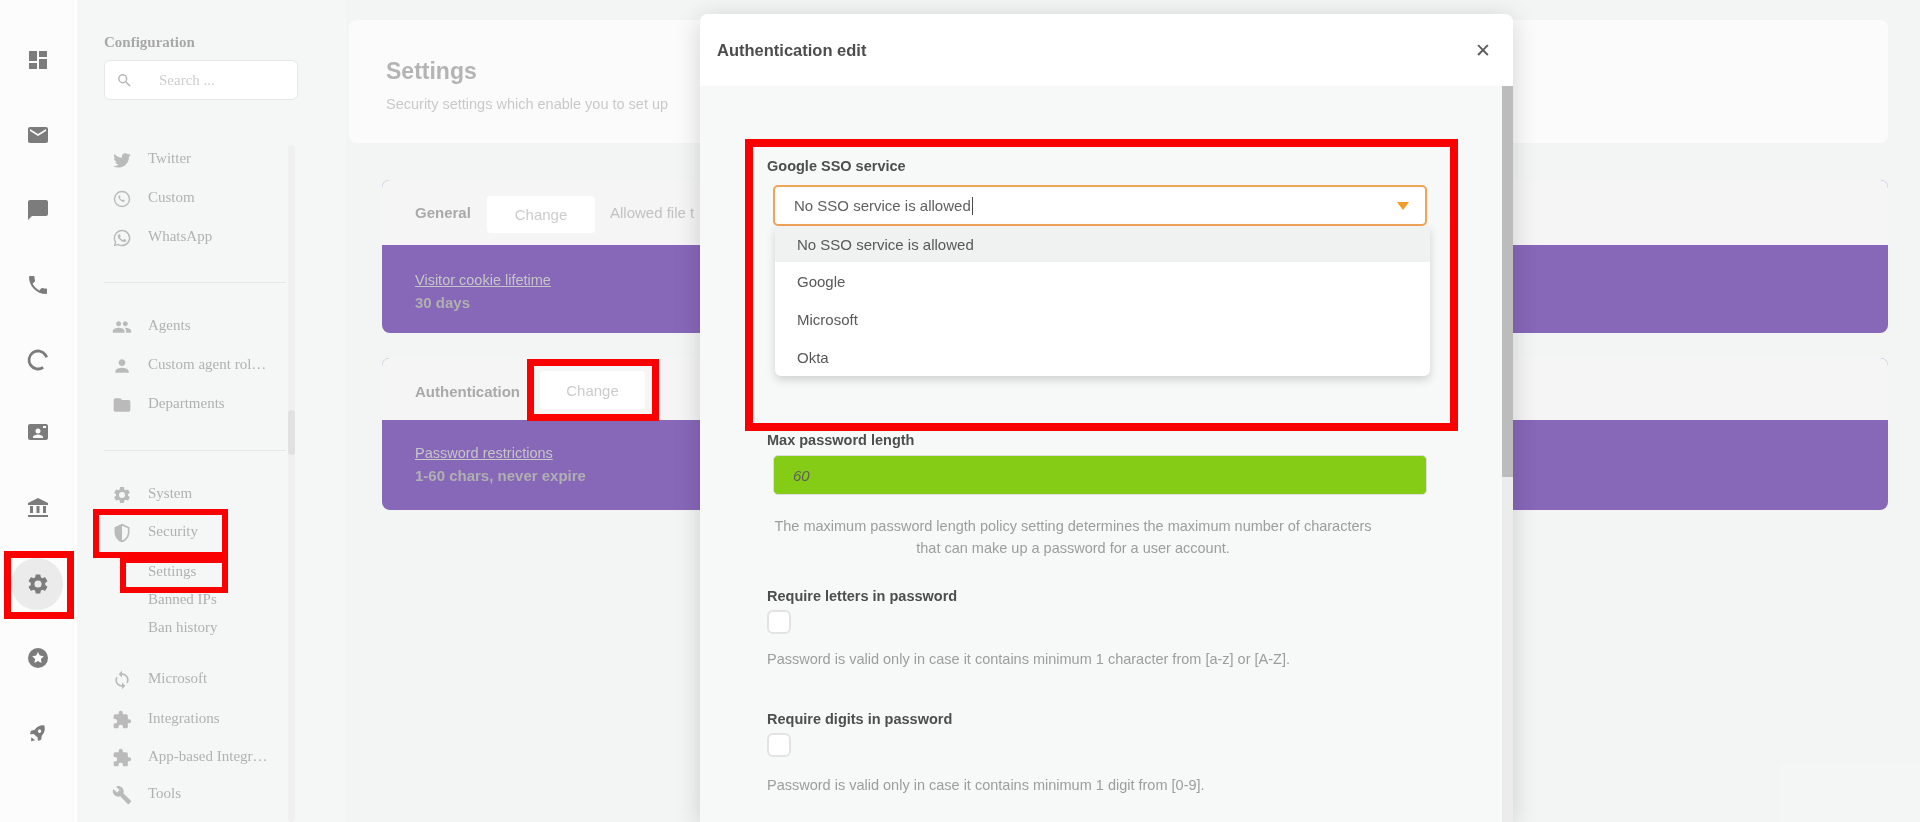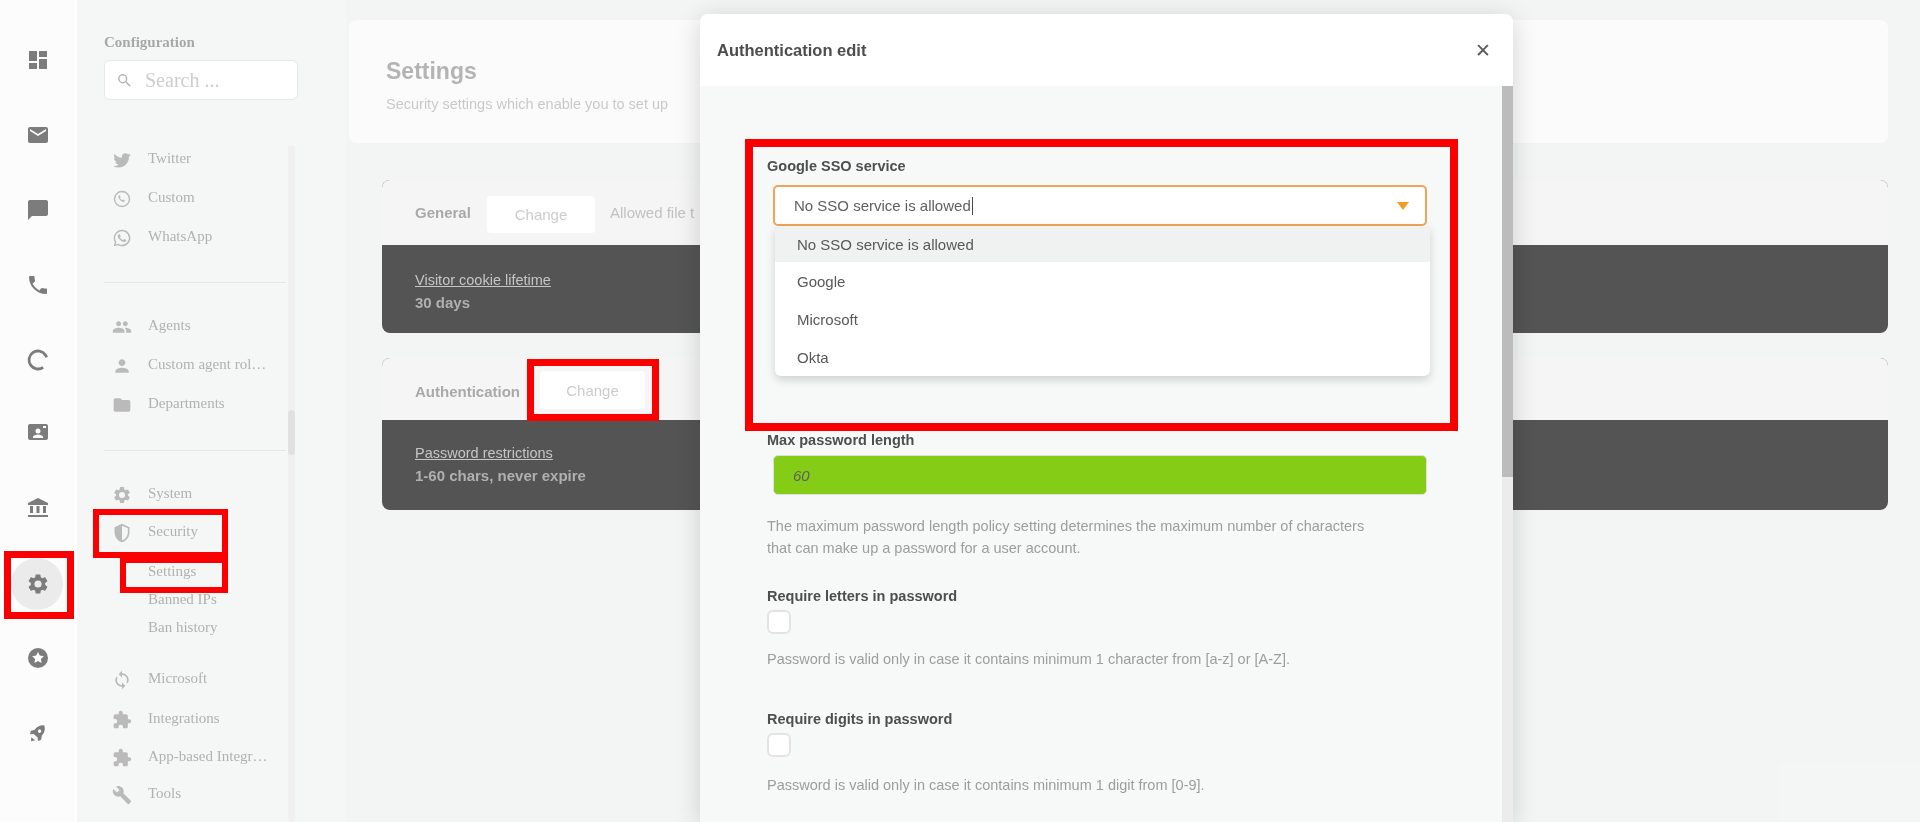--- a/index.html
+++ b/index.html
@@ -14,36 +14,36 @@
   
   .rail{position:absolute;left:0;top:0;width:75px;height:822px;background:#fbfbfb;border-right:2px solid #fff;}
   .rail-icon{position:absolute;left:25px;width:26px;height:26px;color:#3c3c3c;display:flex;align-items:center;justify-content:center;cursor:pointer;}
   .rail-circle{position:absolute;left:11px;top:558px;width:52px;height:52px;border-radius:50%;background:#e2e2e2;}
 
   
   .sidebar{position:absolute;left:77px;top:0;width:269px;height:822px;background:#f1f2f2;font-family:Liberation Serif, serif;}
   .cfg-title{position:absolute;left:27px;top:34px;font-size:15px;font-weight:bold;color:#7d7d7d;}
   .search-box{position:absolute;left:27px;top:60px;width:194px;height:40px;background:#fff;border:1px solid #dcdcdc;border-radius:6px;display:flex;align-items:center;padding:0 11px;box-sizing:border-box;}
   .search-box svg{width:17px;height:17px;color:#8e8e8e;flex:none;}
-  .search-box input{border:none;outline:none;background:transparent;margin-left:10px;width:130px;font-size:20px;color:#0f172a;font-family:inherit;}
+  .search-box input{border:none;outline:none;background:transparent;margin-left:24px;width:130px;font-size:15px;color:#0f172a;font-family:inherit;}
   .search-box input::placeholder{color:#b5b5b5;}
   .side-item{position:absolute;left:0;width:100%;height:28px;color:#8b8b8b;font-size:15px;cursor:pointer;}
   .side-item .icn{position:absolute;left:34px;top:3px;width:22px;height:22px;color:#999;display:flex;align-items:center;justify-content:center;}
   .side-item .icn svg{width:20px;height:20px;}
   .side-item .lbl{position:absolute;left:71px;top:4px;white-space:nowrap;}
   .divider{position:absolute;left:27px;width:182px;height:1px;background:#dcdcdc;}
   .side-scroll{position:absolute;left:211px;top:145px;width:7px;height:677px;background:#e9e9e9;border-radius:4px;}
   .side-scroll-thumb{position:absolute;left:0;top:265px;width:7px;height:45px;background:#d2d2d2;border-radius:4px;}
 
   
   .main{position:absolute;left:346px;top:0;right:0;height:822px;}
   .header-card{position:absolute;left:3px;top:20px;right:32px;height:123px;background:#fafafa;border-radius:8px;}
   .page-title{position:absolute;left:37px;top:38px;font-size:23px;font-weight:bold;color:#8f8f8f;}
   .page-sub{position:absolute;left:37px;top:76px;font-size:14.5px;color:#aeaeae;width:322px;overflow:hidden;white-space:nowrap;}
-  .card{position:absolute;left:36px;right:32px;background:#000000;border-radius:8px;}
+  .card{position:absolute;left:36px;right:32px;background:#4c1d95;border-radius:8px;}
   .card-head{position:absolute;top:0;left:0;right:0;background:#f0f0f0;border-radius:8px 8px 0 0;}
   #card-general{top:180px;height:153px;}
   #card-general .card-head{height:65px;}
   #card-auth{top:358px;height:152px;}
   #card-auth .card-head{height:62px;}
   .card-title{position:absolute;left:33px;font-weight:bold;font-size:15px;color:#7f7f7f;}
   .change-btn{position:absolute;background:#fff;border-radius:4px;color:#b3b3b3;font-size:15px;display:flex;align-items:center;justify-content:center;cursor:pointer;box-shadow:0 0 0 1px #f2f2f2;}
   .tab-extra{position:absolute;left:228px;top:24px;color:#a3a3a3;font-size:15px;white-space:nowrap;}
   .row-label{position:absolute;left:33px;color:#ababab;font-size:14.5px;text-decoration:underline;}
   .row-value{position:absolute;left:33px;color:#8a8a8a;font-weight:bold;font-size:15px;}
@@ -62,21 +62,21 @@
   #lbl-letters{top:574px;}
   #lbl-digits{top:697px;}
   .sso-select{position:absolute;left:73px;top:171px;width:654px;height:41px;background:#fff;border:2px solid var(--orange-border,#f0a458);border-radius:5px;box-sizing:border-box;display:flex;align-items:center;cursor:pointer;}
   .sso-select .val{margin-left:19px;font-size:15px;color:#606060;white-space:nowrap;}
   .caret{display:inline-block;width:1.5px;height:18px;background:#4a4a4a;margin-left:1px;}
   .sso-arrow{position:absolute;right:16px;top:15px;width:0;height:0;border-left:6.5px solid transparent;border-right:6.5px solid transparent;border-top:8.5px solid var(--orange-arrow,#f59a23);}
   .sso-menu{position:absolute;left:75px;top:212px;width:655px;background:#fff;border-radius:0 0 6px 6px;box-shadow:0 4px 10px rgba(0,0,0,0.16);}
   .sso-opt{height:38px;display:flex;align-items:center;padding-left:22px;font-size:15px;color:#585858;cursor:pointer;}
   .sso-opt.sel{height:36px;background:#f0f1f1;}
   .txt-input{position:absolute;left:73px;top:441px;width:654px;height:40px;background:#84cc16;border:1px solid #ddd;border-radius:5px;box-sizing:border-box;padding-left:19px;font-size:15px;color:#606060;outline:none;font-family:inherit;font-style:italic;}
-  .help{position:absolute;left:67px;font-size:14.5px;color:#9d9d9d;line-height:22px;max-width:612px;}
+  .help{position:absolute;left:67px;font-size:14.5px;color:#9d9d9d;line-height:22px;max-width:612px;text-align:center;}
   #help-maxlen{top:501px;}
   #help-letters{top:634px;}
   #help-digits{top:760px;}
   .checkbox{position:absolute;left:67px;width:24px;height:24px;background:#fff;border:2px solid #e3e3e3;border-radius:6px;box-sizing:border-box;cursor:pointer;}
   #cb-letters{top:596px;}
   #cb-digits{top:719px;}
   .modal-scroll{position:absolute;right:0;top:72px;width:11px;height:736px;background:#ececec;}
   .modal-scroll-thumb{position:absolute;top:0;left:0;width:11px;height:391px;background:#bcbcbc;cursor:pointer;}
 
   

